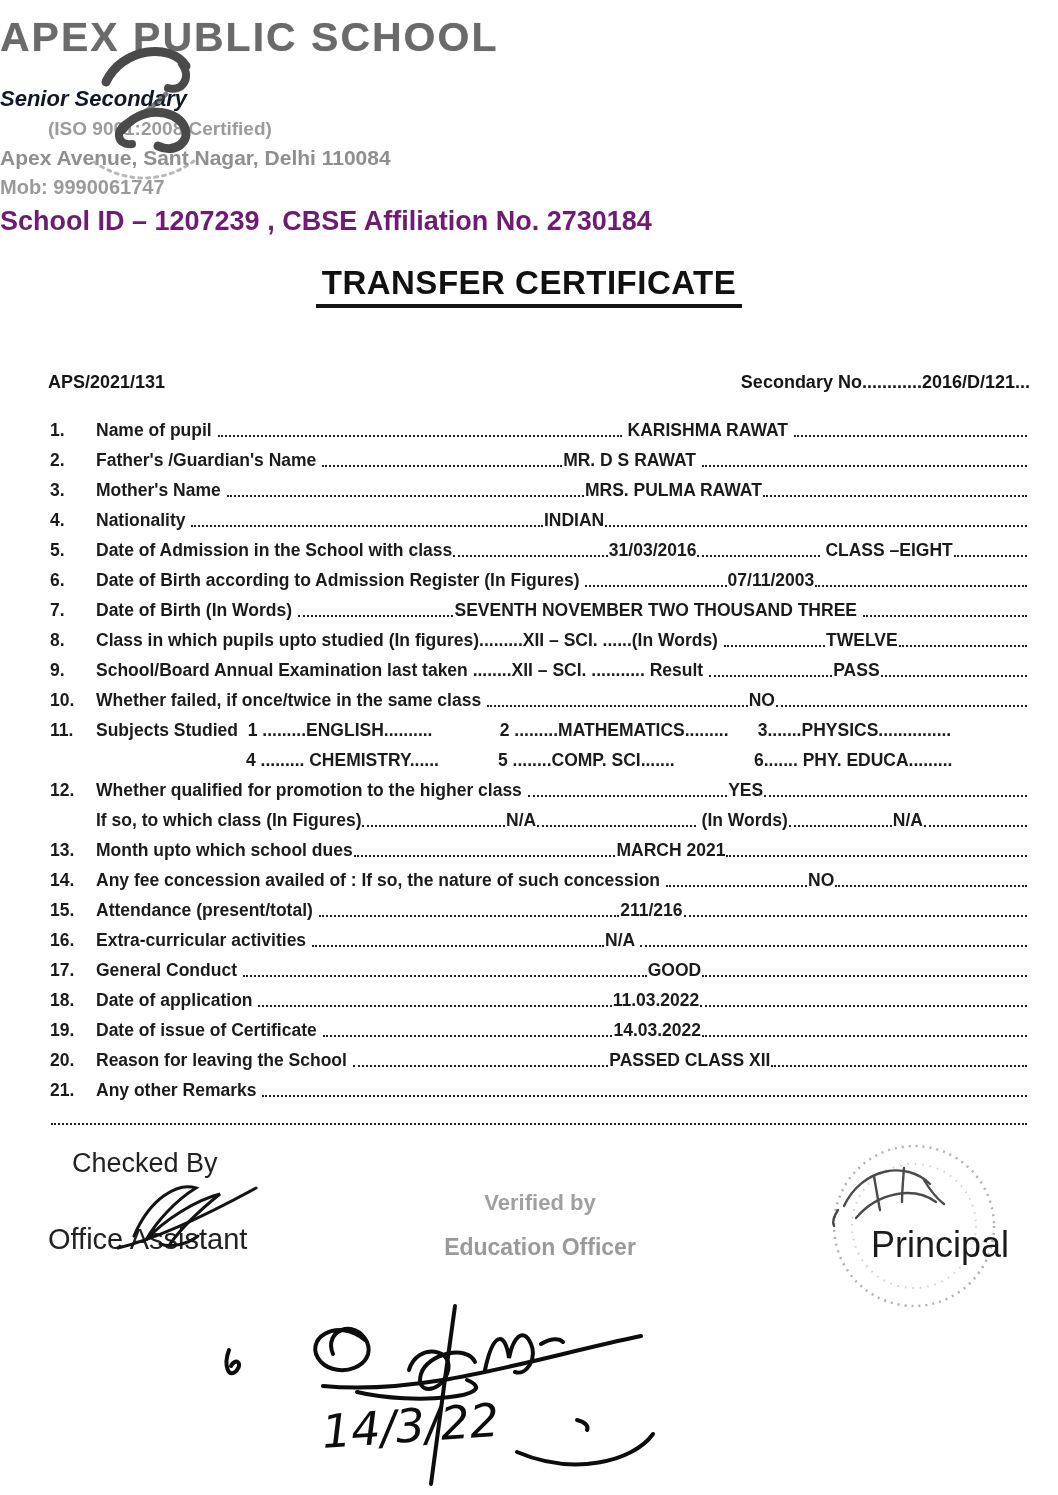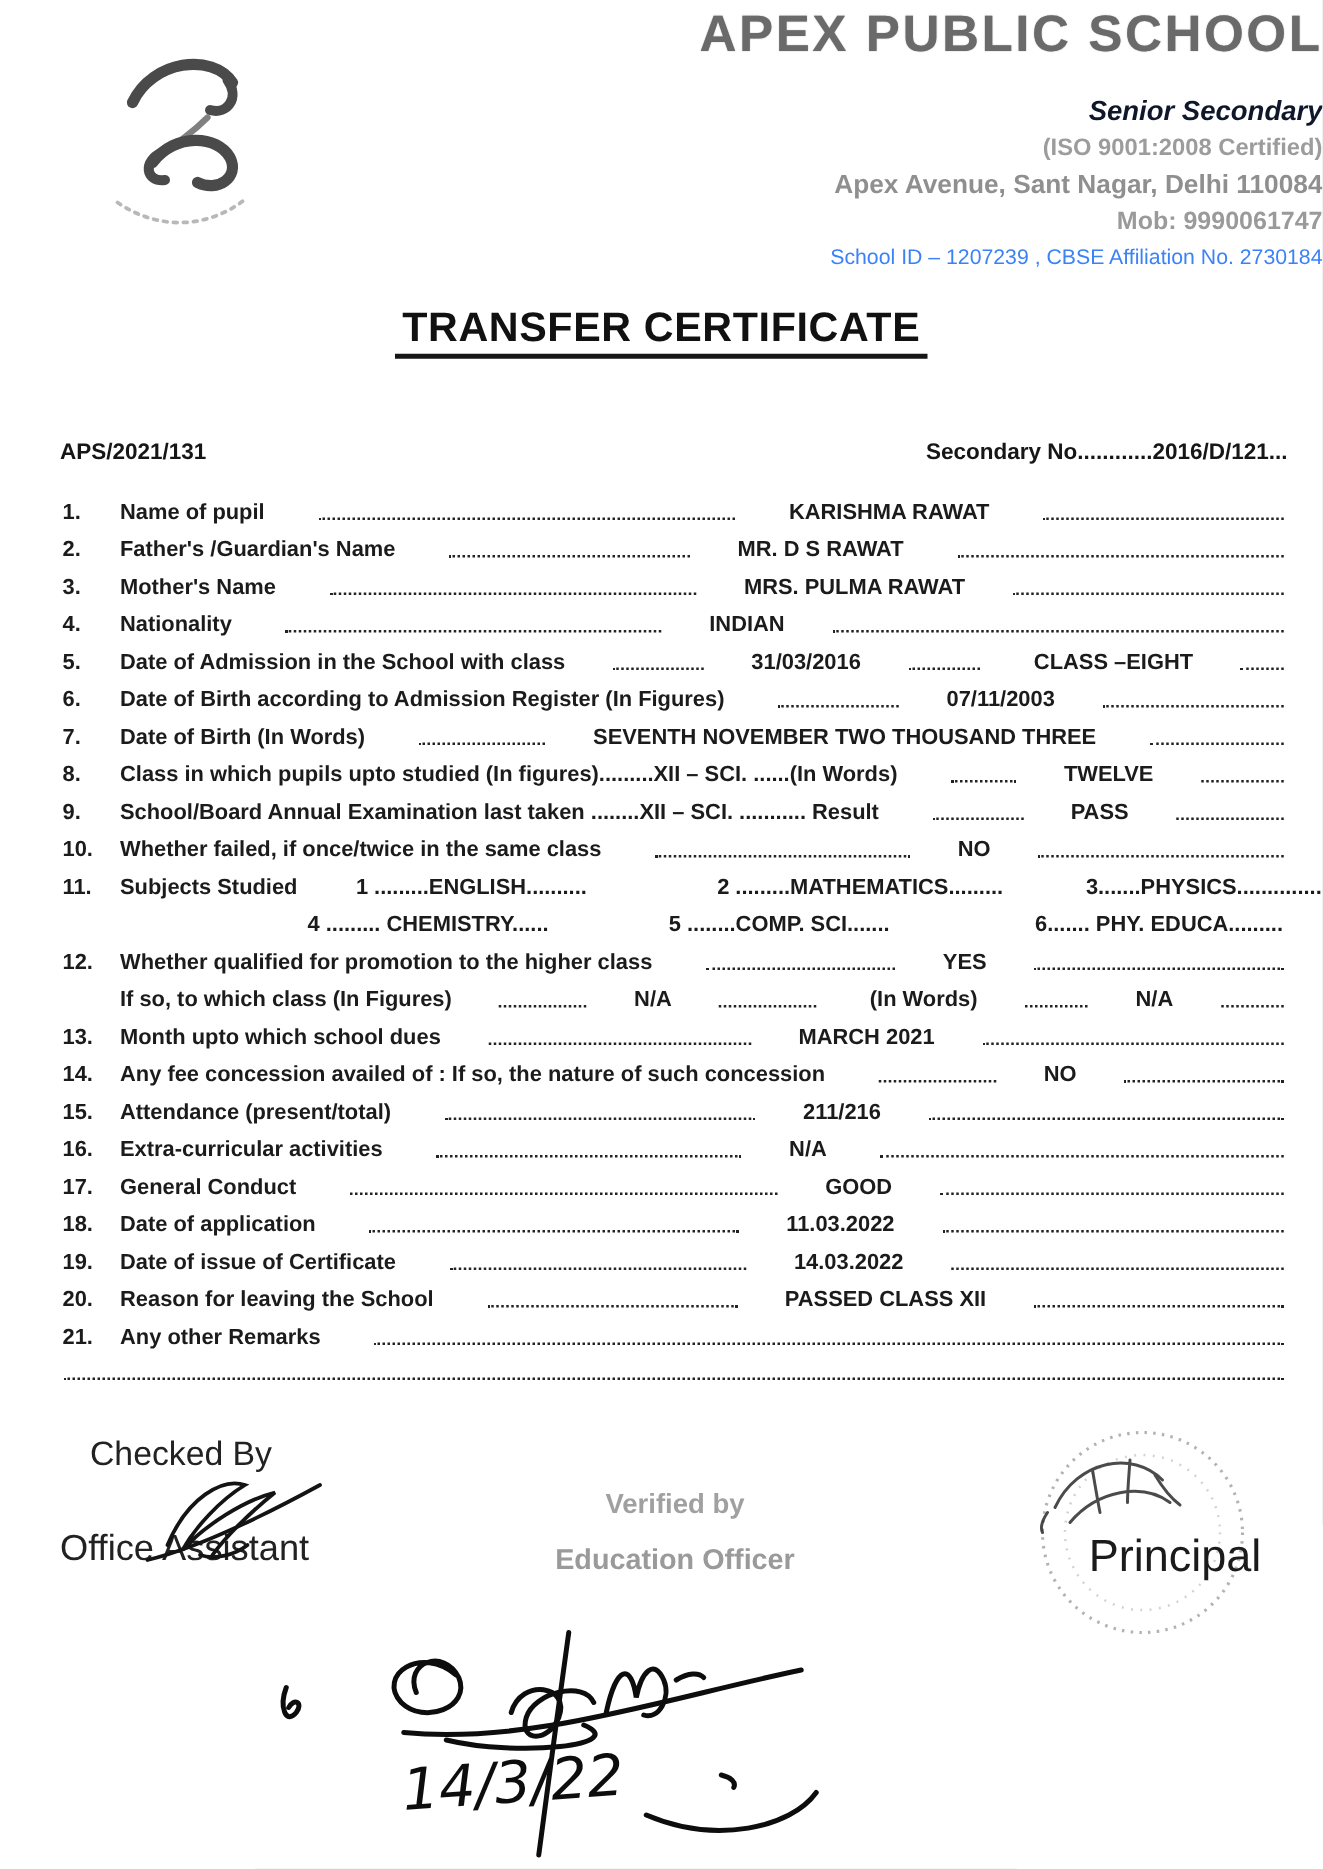--- a/index.html
+++ b/index.html
@@ -2,48 +2,48 @@
 <html><head>
 <meta charset="utf-8">
 <style>
   html,body { margin:0; padding:0; background:#e8e8e8; }
   .page {
     position:relative; width:1058px; height:1495px; margin:0 auto;
     background:#ffffff; overflow:hidden;
     font-family:"Liberation Sans", sans-serif; color:#1b1b1b;
   }
   
-  .header { position:relative; padding-top:4px; text-align:right; }
+  .header { position:relative; padding-top:14px; text-align:left; }
   .logo { position:absolute; left:82px; top:34px; }
   .school-name {
     font-size:41px; font-weight:800; letter-spacing:2px; color:#6a6a6a;
     text-shadow:0 0 1px #9a9a9a;
   }
   .subtitle { font-size:22px; font-style:italic; font-weight:700; color:#0f172a; margin-top:25px; }
   .certification { font-size:19px; font-weight:600; color:#9c9c9c; margin-top:6px;margin-left:48px; }
   .address { font-size:21px; font-weight:600; color:#8f8f8f; margin-top:6px; }
   .mobile { font-size:20px; font-weight:600; color:#9a9a9a; margin-top:6px; }
-  .school-id { font-size:17px; font-weight:400; color:#3b82f6; margin-top:7px; }
+  .school-id { font-size:27px; font-weight:700; color:#701a75; margin-top:7px; }
   
   .title-wrap { text-align:center; margin-top:27px; }
   .doc-title {
     display:inline-block; font-size:33px; font-weight:800; letter-spacing:0.5px;
     color:#111; border-bottom:4px solid #161616; padding:0 6px 2px 6px;
   }
   
   .ref-row {
     display:flex; justify-content:space-between; align-items:flex-end;
     margin:64px 28px 0 48px; font-size:18px; font-weight:700; color:#161616;
   }
   
   .items { margin:26px 28px 0 28px; padding-left:22px; padding-right:2px; }
   .cert-row { display:flex; margin-bottom:8px; font-weight:700; font-size:17.5px; line-height:22px; color:#1b1b1b; }
   .cert-row .num { width:46px; flex-shrink:0; }
   .cert-row.full .num { width:0; }
-  .row-content { flex:1; display:flex; align-items:baseline; min-width:0;gap:37px; }
+  .row-content { flex:1; display:flex; align-items:baseline; min-width:0; }
   .txt, .cell { white-space:pre; }
   .cell { display:inline-block; flex-shrink:0; }
   .dots { align-self:flex-end; margin:0 1px 4px 1px; min-width:8px; border-bottom:2px dotted #232323; }
   
   .checked-block { position:absolute; left:48px; top:1148px; }
   .checked-by { font-size:27px; font-weight:500; color:#222; margin-left:24px; }
   .assistant-sig { position:absolute; left:52px; top:26px; }
   .office-assistant { font-size:29px; font-weight:500; color:#222; margin-top:44px; }
   .verified-block { position:absolute; left:420px; top:1190px; width:240px; text-align:center; }
   .verified-by { font-size:22px; font-weight:600; color:#a0a0a0; }

